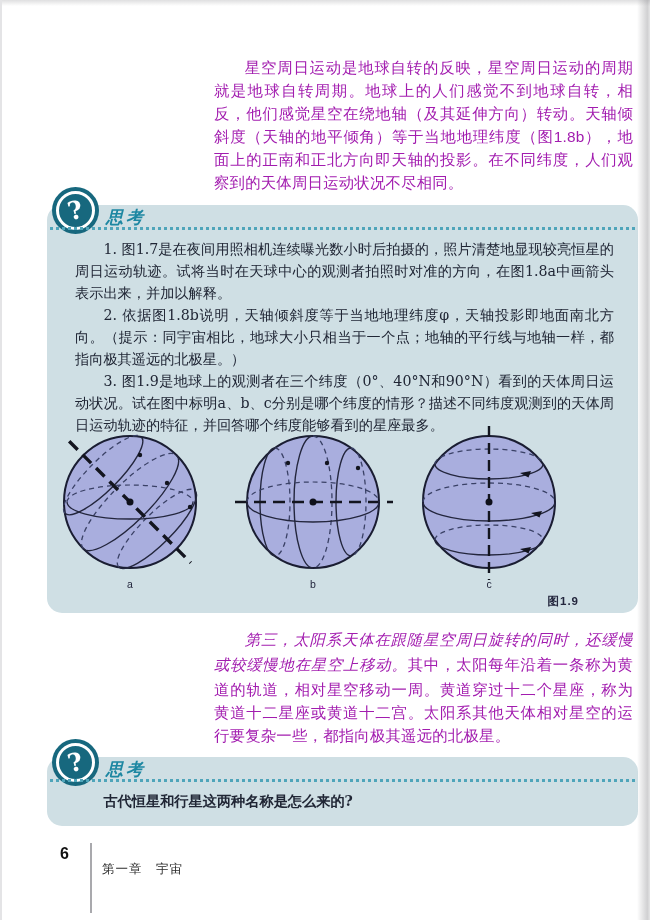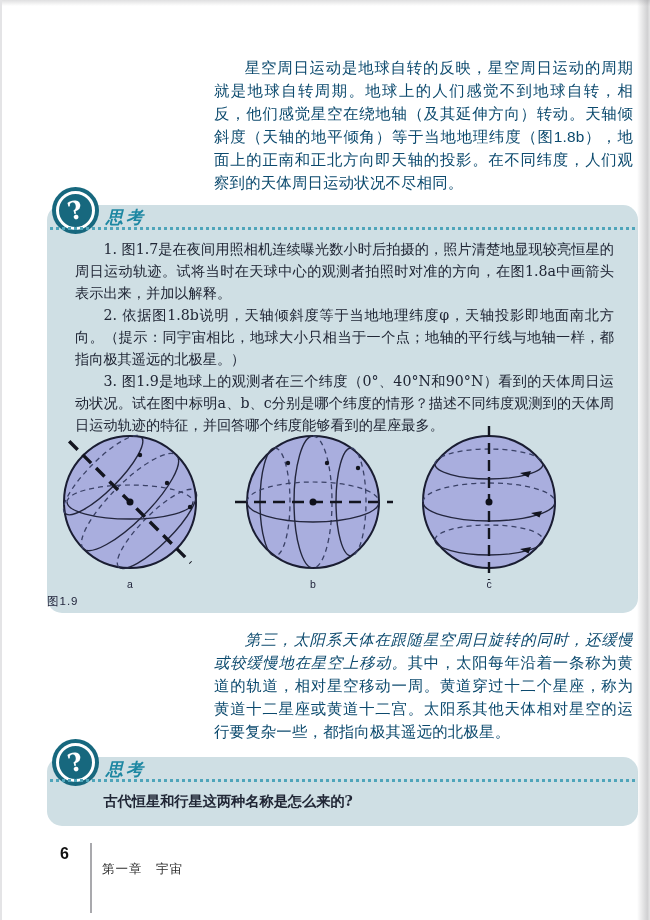--- a/index.html
+++ b/index.html
@@ -10,25 +10,25 @@
   
   .edge-right{position:absolute;right:0;top:0;bottom:0;width:13px;
     background:linear-gradient(to right,rgba(110,110,115,0) 0%,rgba(110,110,115,0.32) 80%,rgba(110,110,115,0.18) 100%);}
   .edge-top{position:absolute;top:0;left:0;right:0;height:6px;
     background:linear-gradient(to top,rgba(110,110,115,0) 0%,rgba(110,110,115,0.22) 100%);}
   .edge-left{position:absolute;left:0;top:0;bottom:0;width:2px;background:#e4e4e6;}
 
   .body-text{
     position:absolute;left:214px;width:419px;margin:0;
     font-size:15.4px;line-height:23px;text-align:justify;text-indent:2em;
-    color:#0c4a6e;letter-spacing:0.2px;
+    color:#a21caf;letter-spacing:0.2px;
   }
   .intro{top:56px;}
   .para2{top:628px;}
-  .kaiti{font-family:Liberation Serif, serif;font-style:italic;margin-top:32px;}
+  .kaiti{font-family:Liberation Mono, monospace;font-style:italic;margin-top:32px;}
 
   .think-box{
     position:absolute;left:47px;width:591px;background:#cfdfe4;border-radius:15px;
     box-sizing:border-box;
   }
   #box1{top:205px;height:408px;}
   #box2{top:757px;height:69px;}
 
   .q-icon{
     position:absolute;left:9px;top:-14px;width:33px;height:33px;border-radius:50%;
@@ -55,22 +55,22 @@
   #box2 .question{position:absolute;left:28px;right:24px;top:33px;font-weight:bold;}
 
   .sphere-svg{position:absolute;top:219px;width:160px;height:160px;}
   #sph-a{left:3px;} #sph-b{left:186px;} #sph-c{left:362px;}
   .sph-label{
     position:absolute;top:373px;width:160px;text-align:center;
     font-size:10.5px;color:#23263d;font-family:"Liberation Sans",sans-serif;
   }
   #lab-a{left:3px;} #lab-b{left:186px;} #lab-c{left:362px;}
   .fig-caption{
-    position:absolute;top:389px;left:0;width:532px;text-align:left;
-    font-size:11.5px;font-weight:normal;color:#23263d;letter-spacing:1px;
+    position:absolute;top:389px;left:0;width:532px;text-align:right;
+    font-size:11.5px;font-weight:bold;color:#23263d;letter-spacing:1px;
   }
 
   .footer-pagenum{position:absolute;left:60px;top:845px;font-size:16px;font-weight:bold;color:#111;}
   .footer-divider{position:absolute;left:90px;top:843px;width:2px;height:70px;background:#a9a9ad;}
   .footer-chapter{position:absolute;left:102px;top:849px;font-size:12.5px;color:#2a2a2a;letter-spacing:1px;margin-top:12px;}
 </style>
 </head>
 <body>
 
 <div class="edge-top"></div>

